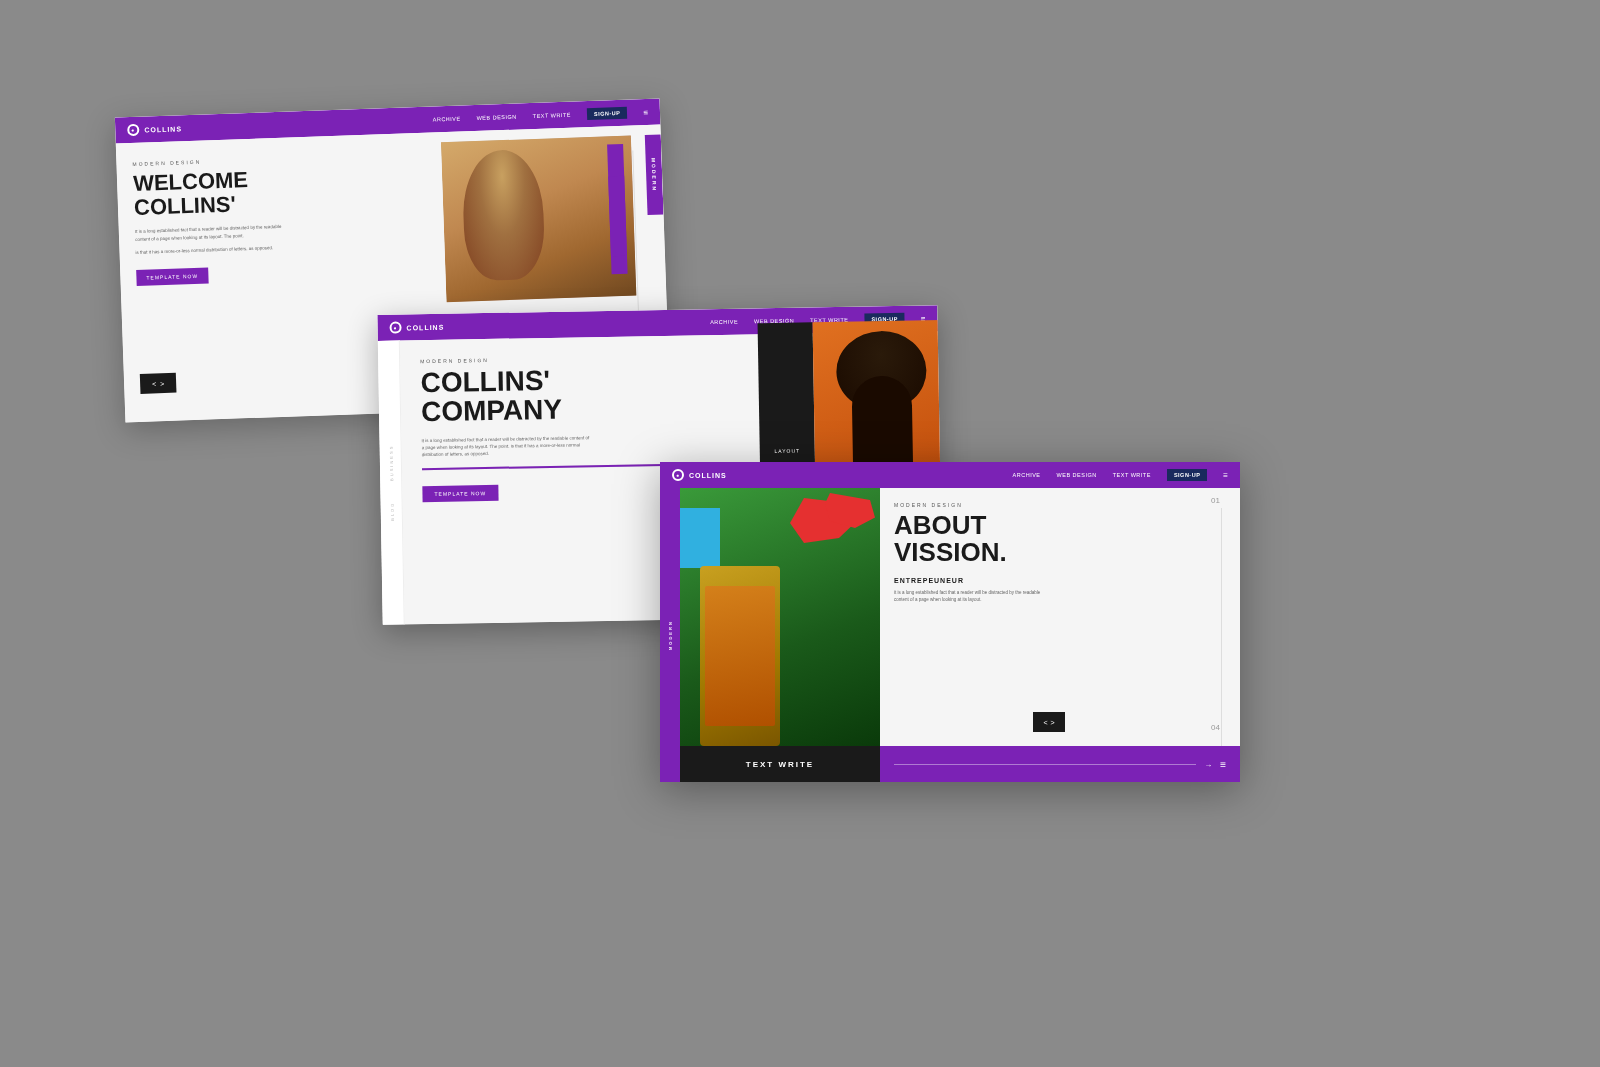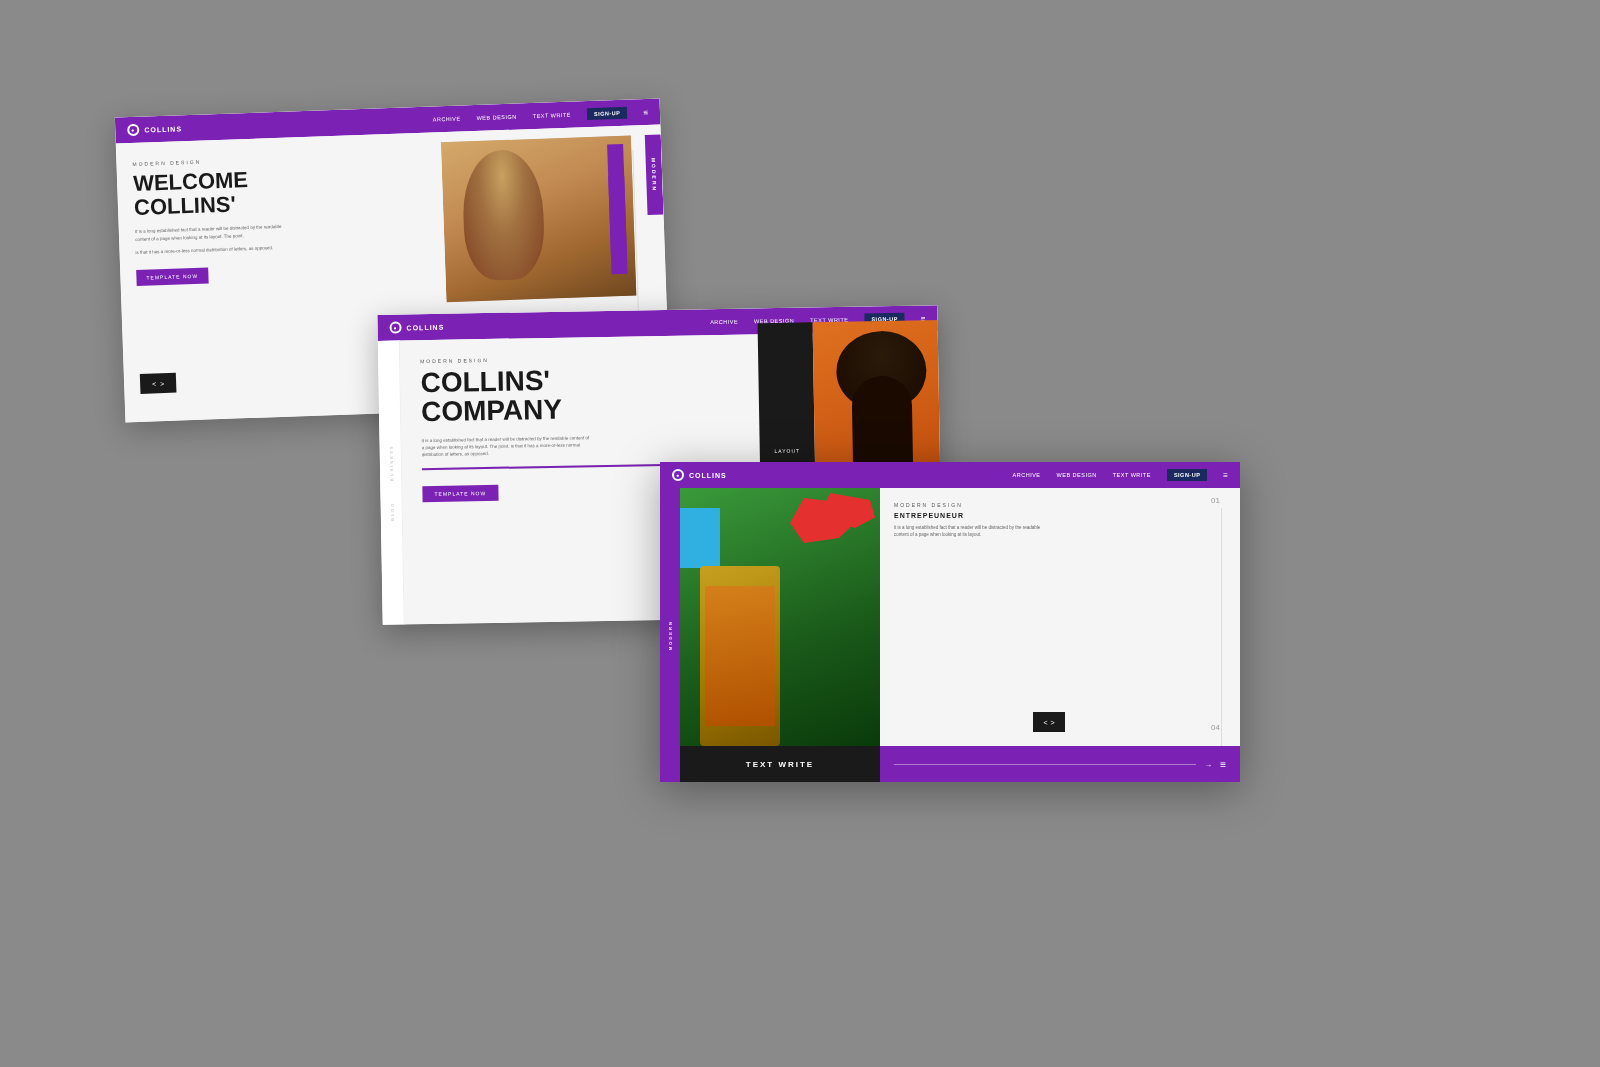--- a/index.html
+++ b/index.html
@@ -654,20 +654,21 @@
         </div>
       </div>
       <div class="card3-bottom-bar">
         <span class="card3-bottom-text">TEXT WRITE</span>
       </div>
     </div>
     <div class="card3-content">
       <div class="card3-number1">01</div>
       <div class="card3-line"></div>
       <div class="card3-label">MODERN DESIGN</div>
+      <div class="card3-title">ABOUT<br>VISSION.</div>
       <div class="card3-subtitle">ENTREPEUNEUR</div>
       <div class="card3-text">it is a long established fact that a reader will be distracted by the readable content of a page when looking at its layout.</div>
       <div class="card3-number2">04</div>
       <div class="card3-arrows">
         <span>&lt;</span>
         <span>&gt;</span>
       </div>
       <div class="card3-bottom-row">
         <div class="card3-progress-line"></div>
         <span class="card3-progress-arrow">→</span>

